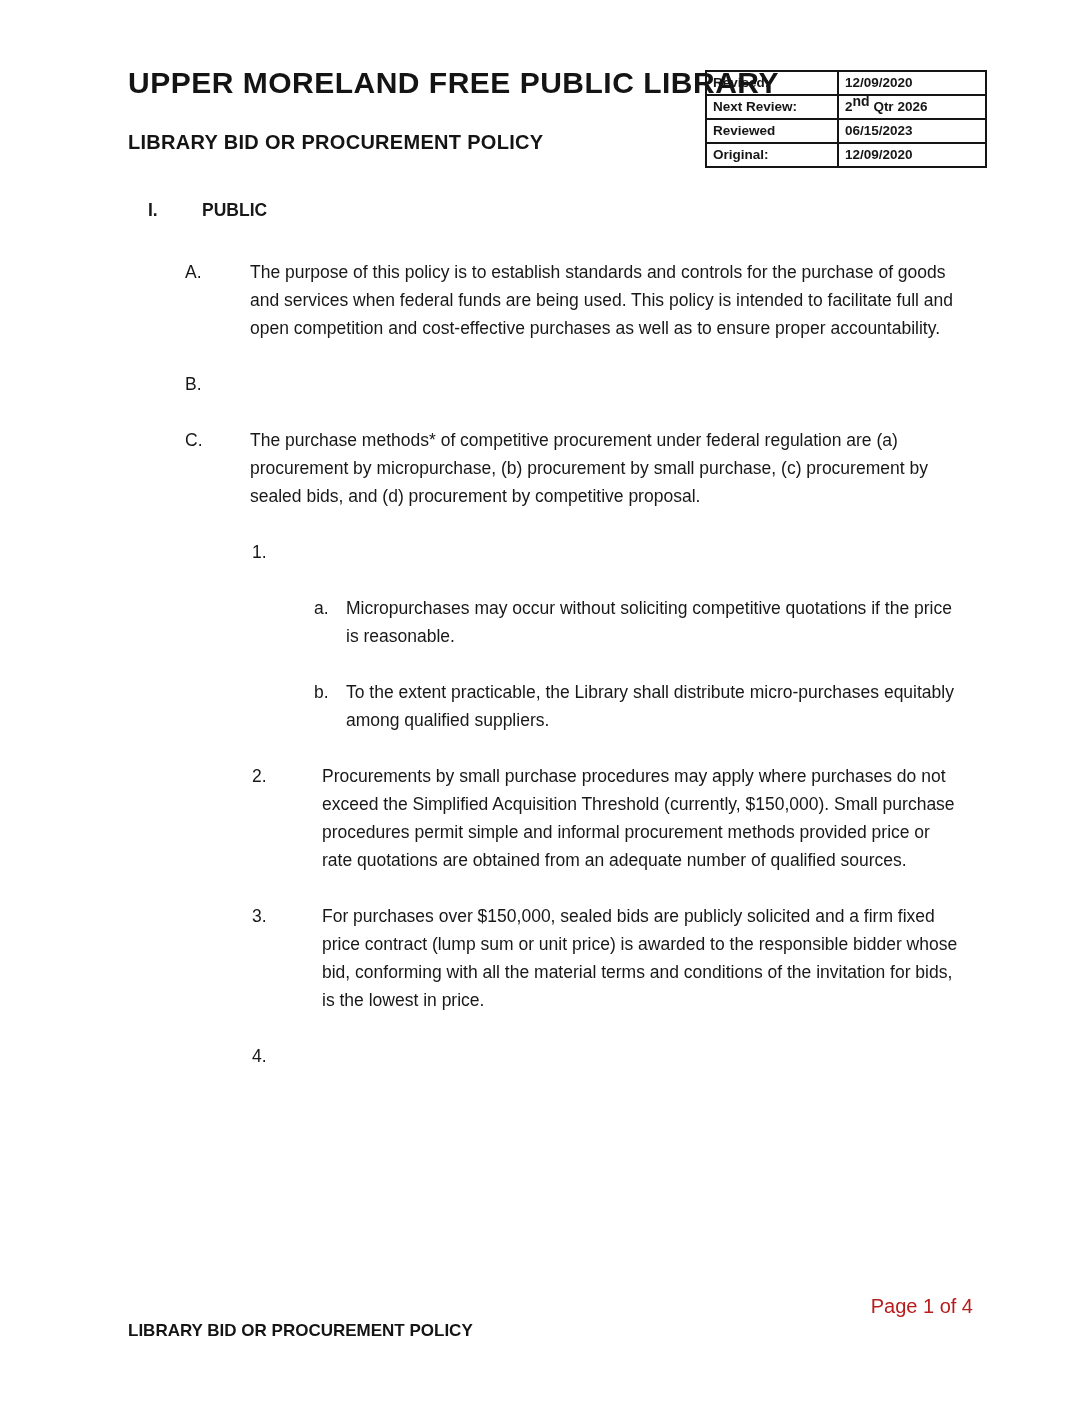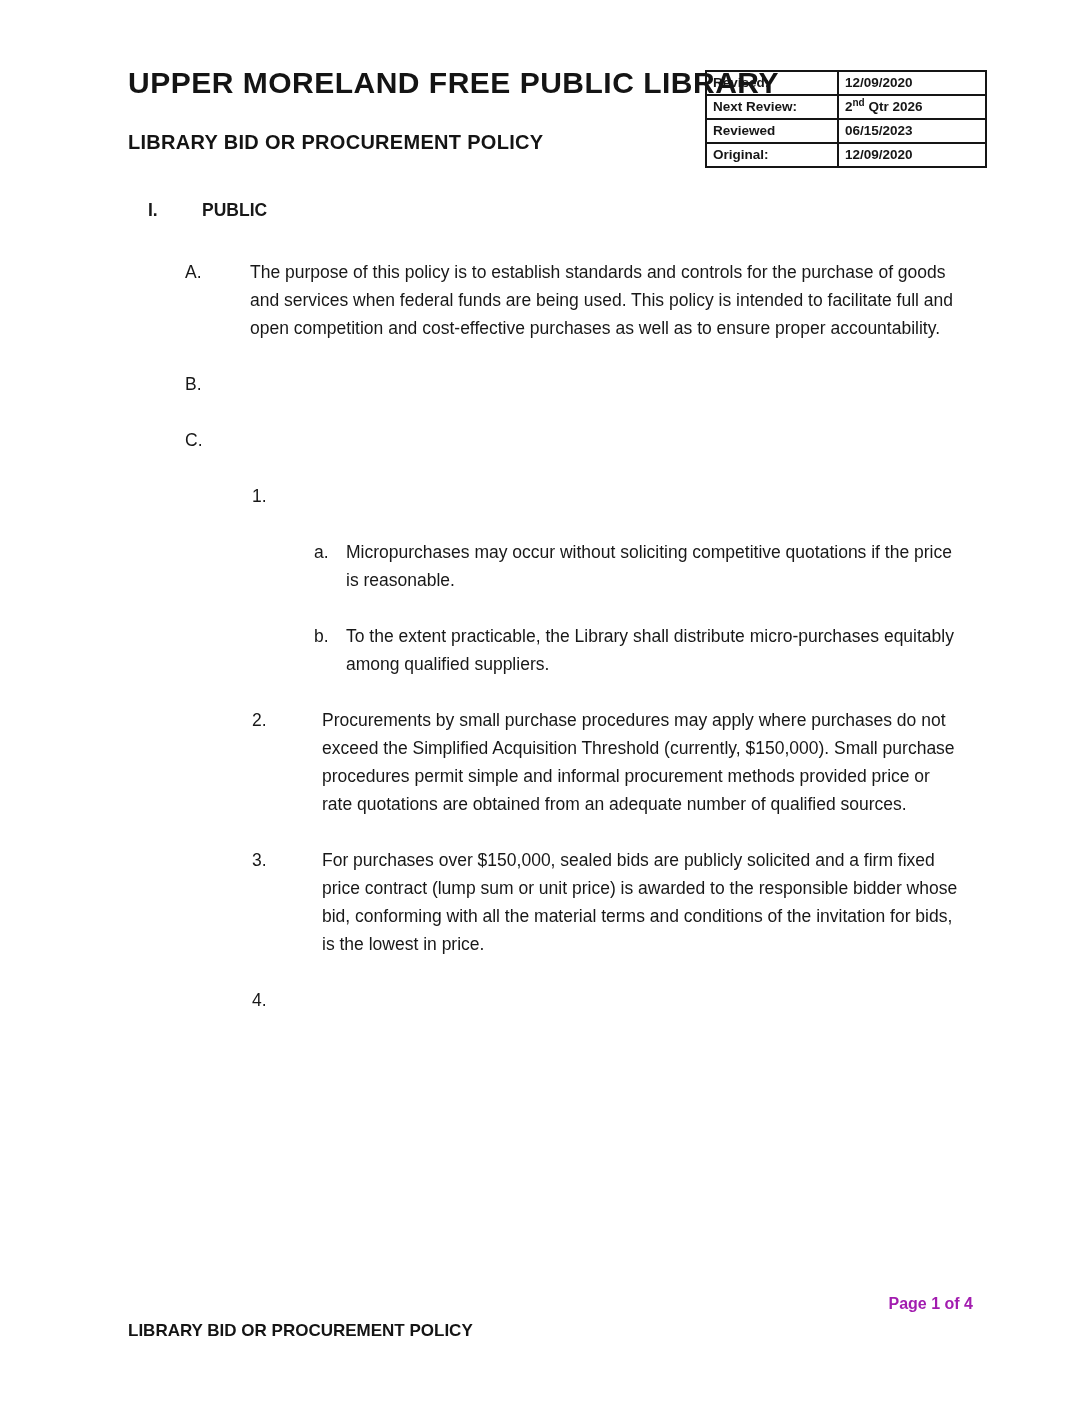--- a/index.html
+++ b/index.html
@@ -48,21 +48,21 @@
   .rev-table td {
     border: 2px solid #151515;
     font-size: 13.5px;
     font-weight: bold;
     padding: 2px 6px 3px 6px;
     height: 17px;
     white-space: nowrap;
     overflow: hidden;
   }
   .rev-table td.lbl { width: 118px; }
-  .rev-table sup { font-size: 10px; vertical-align: super; line-height: 0; }
+  .rev-table sup { font-size: 14px; vertical-align: super; line-height: 0; }
 
   
   .content {
     position: absolute;
     left: 128px;
     top: 196px;
     width: 834px;
     font-size: 17.5px;
     line-height: 28px;
     color: #181818;
@@ -81,23 +81,23 @@
   .lvl2 .marker { width: 70px; }
 
   .lvl3 { padding-left: 186px; }
   .lvl3 .marker { width: 32px; }
 
   
   .page-number {
     position: absolute;
     top: 1295px;
     right: 128px;
-    font-size: 16px;
-    font-weight: 700;
-    color: #a21caf;
+    font-size: 20px;
+    font-weight: 400;
+    color: #b91c1c;
   }
   .footer-title {
     position: absolute;
     top: 1321px;
     left: 128px;
     font-size: 17px;
     font-weight: 600;
     color: #141414;
     white-space: nowrap;
   }
@@ -142,20 +142,21 @@
       <span class="marker">A.</span>
       <span class="txt">The purpose of this policy is to establish standards and controls for the purchase of goods and services when federal funds are being used. This policy is intended to facilitate full and open competition and cost-effective purchases as well as to ensure proper accountability.</span>
     </div>
 
     <div class="row lvl1">
       <span class="marker">B.</span>
     </div>
 
     <div class="row lvl1">
       <span class="marker">C.</span>
+      <span class="txt">The purchase methods* of competitive procurement under federal regulation are (a) procurement by micropurchase, (b) procurement by small purchase, (c) procurement by sealed bids, and (d) procurement by competitive proposal.</span>
     </div>
 
     <div class="row lvl2">
       <span class="marker">1.</span>
     </div>
 
     <div class="row lvl3">
       <span class="marker">a.</span>
       <span class="txt">Micropurchases may occur without soliciting competitive quotations if the price is reasonable.</span>
     </div>

